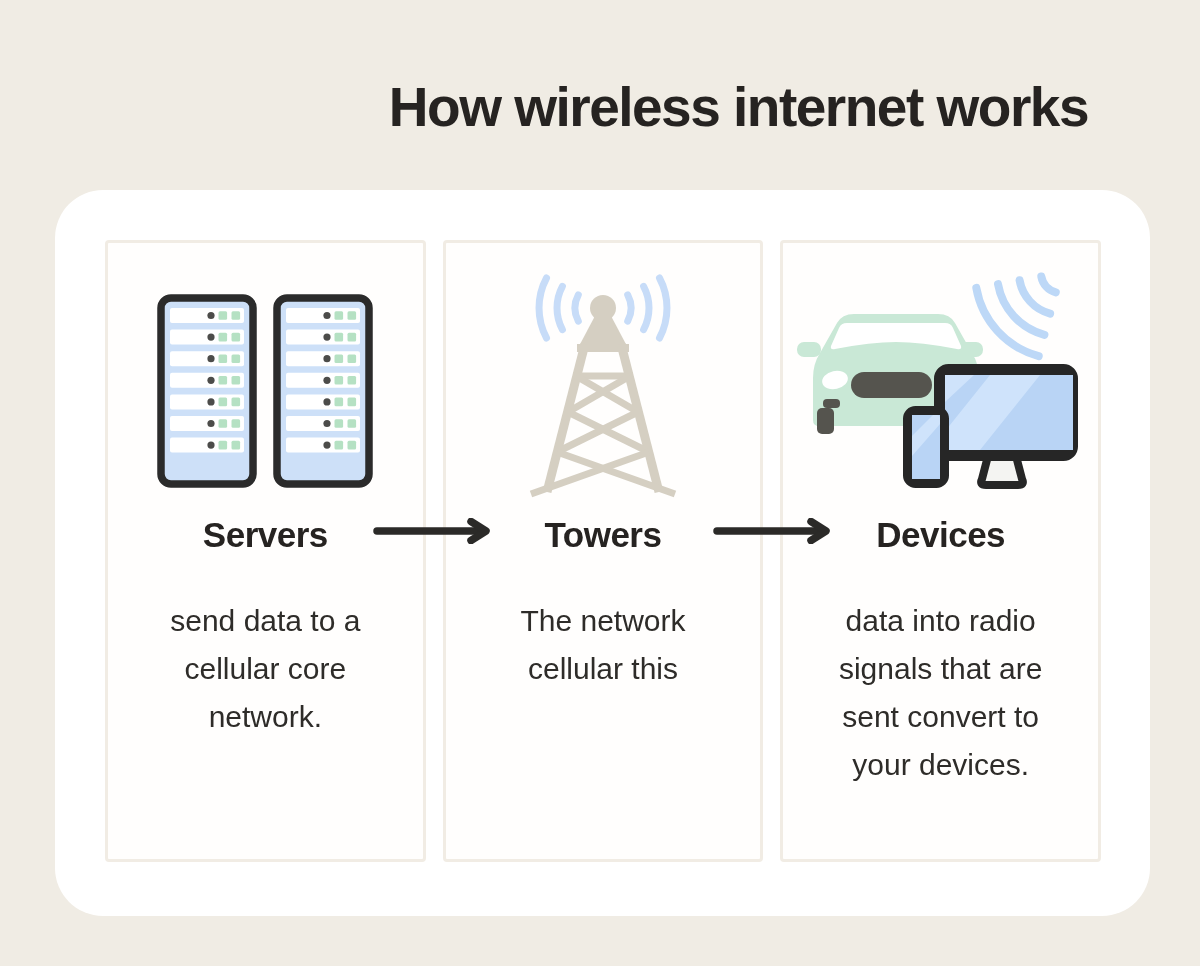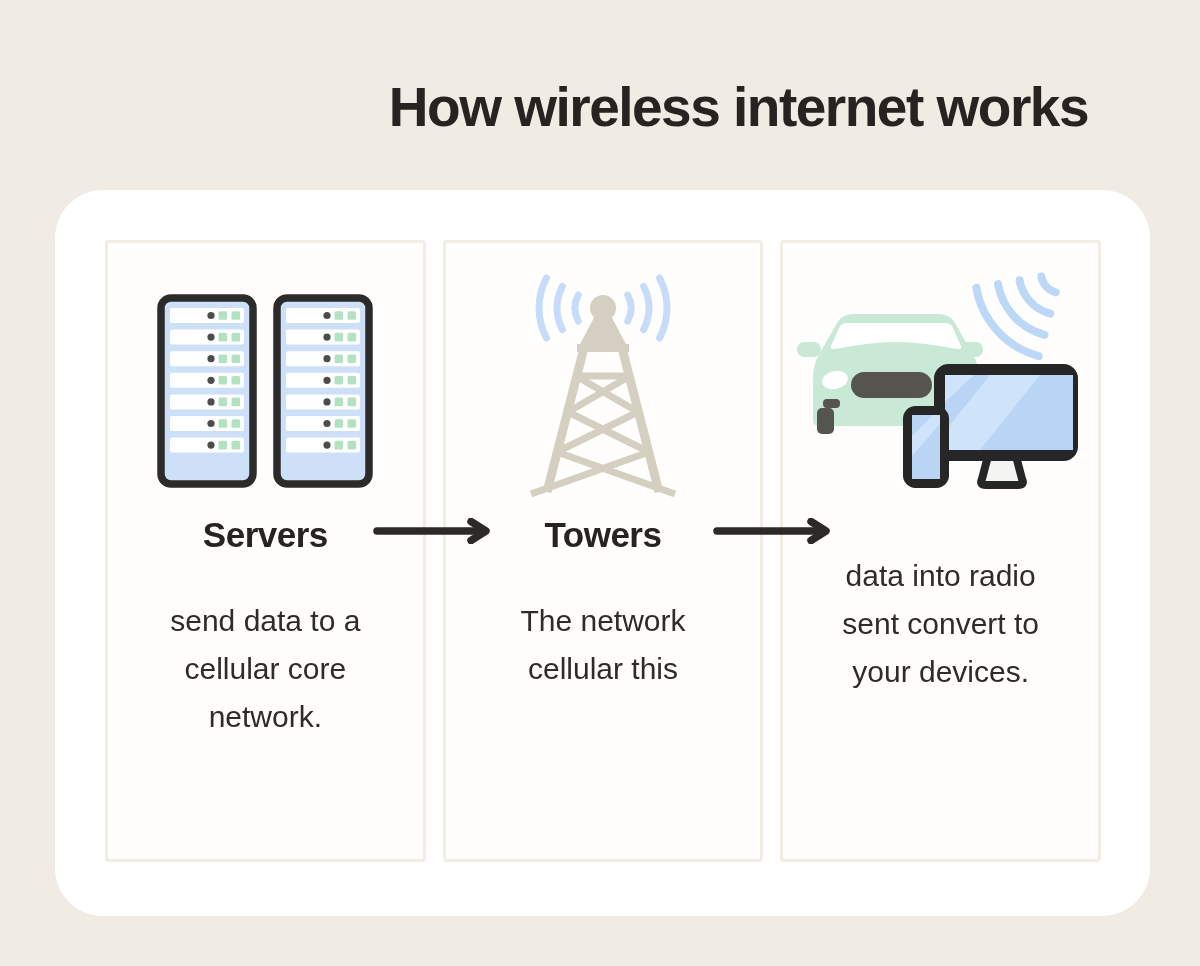--- a/index.html
+++ b/index.html
@@ -186,22 +186,24 @@
 
           <g>
             <rect x="116.5" y="144.5" width="37" height="73" rx="8" fill="#ffffff" stroke="#262626" stroke-width="9"></rect>
             <rect x="121" y="149" width="28" height="64" fill="#b9d4f5"></rect>
             <g clip-path="url(#ph-clip)" fill="#cfe3fb">
               <polygon points="121,170 149,142 149,158 121,190"></polygon>
             </g>
           </g>
         </svg>
       </div>
+      <div class="panel-label">Devices</div>
       <div class="panel-desc">
         <div>data into radio</div>
+        <div>signals that are</div>
         <div>sent convert to</div>
         <div>your devices.</div>
       </div>
     </div>
 
     <svg class="arrow arrow-1" viewBox="0 0 124 26">
       <g stroke="#2b2a28" stroke-width="7.5" stroke-linecap="round" stroke-linejoin="round" fill="none">
         <line x1="5" y1="13" x2="112" y2="13"></line>
         <polyline points="99,3.5 114,13 99,22.5"></polyline>
       </g>

